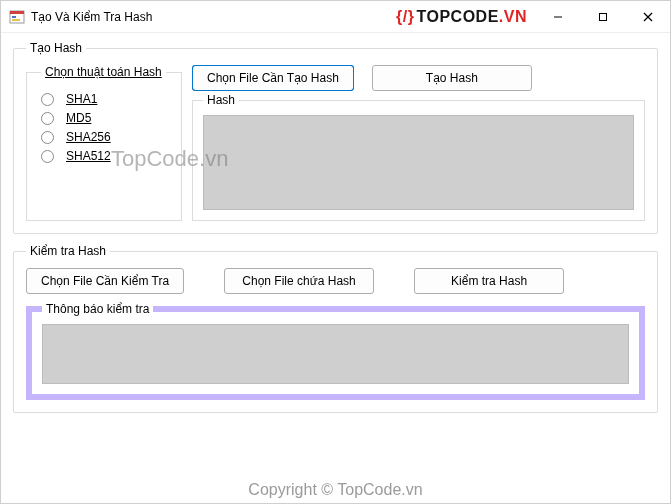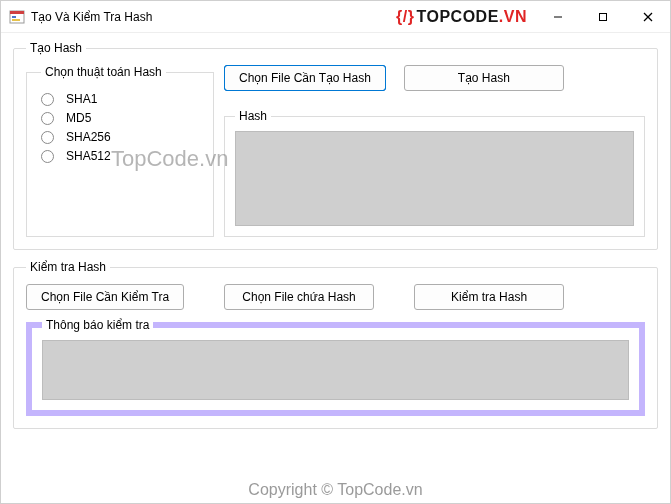--- a/index.html
+++ b/index.html
@@ -63,42 +63,43 @@
     padding: 0 4px;
     color: #000;
   }
   .create-row {
     display: flex;
     gap: 10px;
   }
   fieldset.algo {
     border: 1px solid #dcdcdc;
     padding: 8px 14px 12px 14px;
-    width: 188px;
-    margin: 0;
+    width: 156px;
+    margin: 0;
+    text-decoration: underline;
   }
   fieldset.algo > legend { font-size: 12px; padding: 0 4px; }
   .radio-row {
     display: flex; align-items: center;
     margin: 5px 0;
     gap: 12px;
   }
   .radio-circle {
     width: 13px; height: 13px;
     border: 1px solid #8a8a8a;
     border-radius: 50%;
     background: #fff;
     display: inline-block;
   }
   .radio-label { font-size: 12px; }
   .right-col {
     flex: 1;
     display: flex;
     flex-direction: column;
-    gap: 18px;
+    gap: 2px;
   }
   .btn-row { display: flex; gap: 18px; }
   .btn {
     border: 1px solid #adadad;
     background: #fdfdfd;
     border-radius: 3px;
     padding: 5px 14px;
     font-size: 12px;
     min-width: 160px;
     text-align: center;

